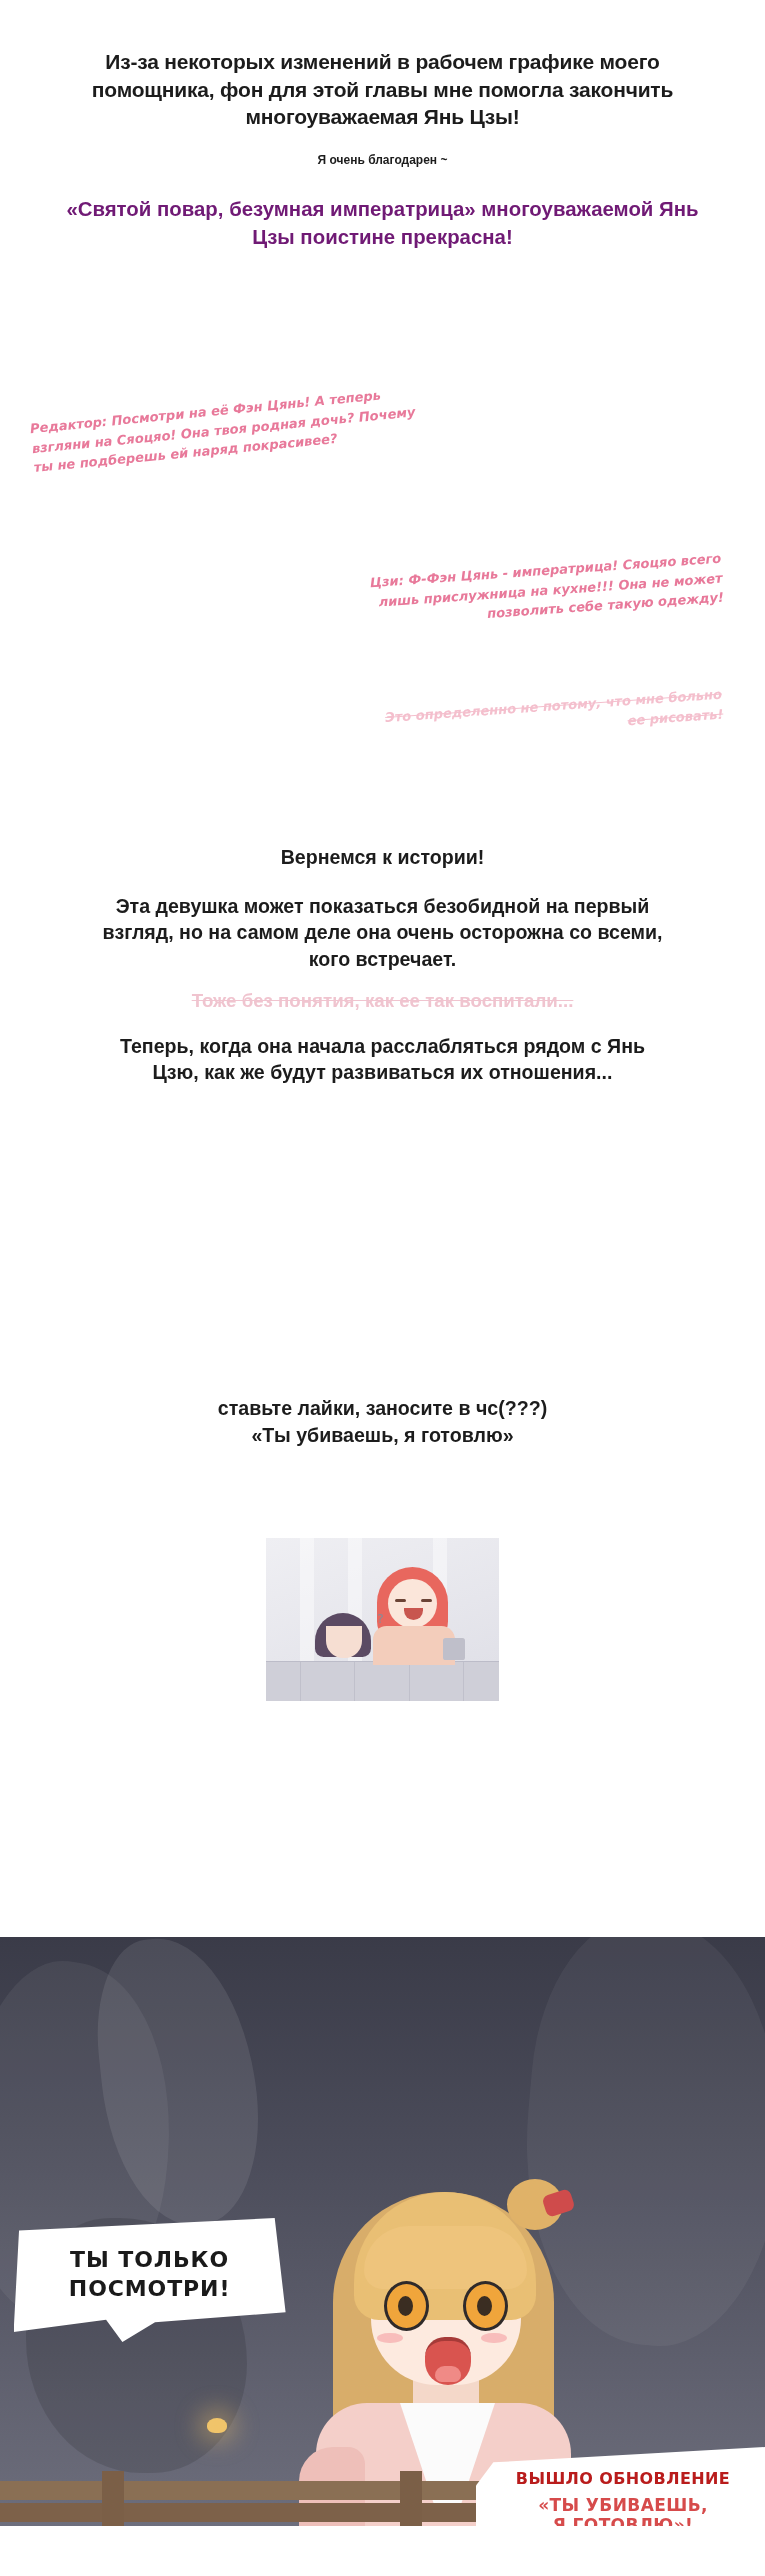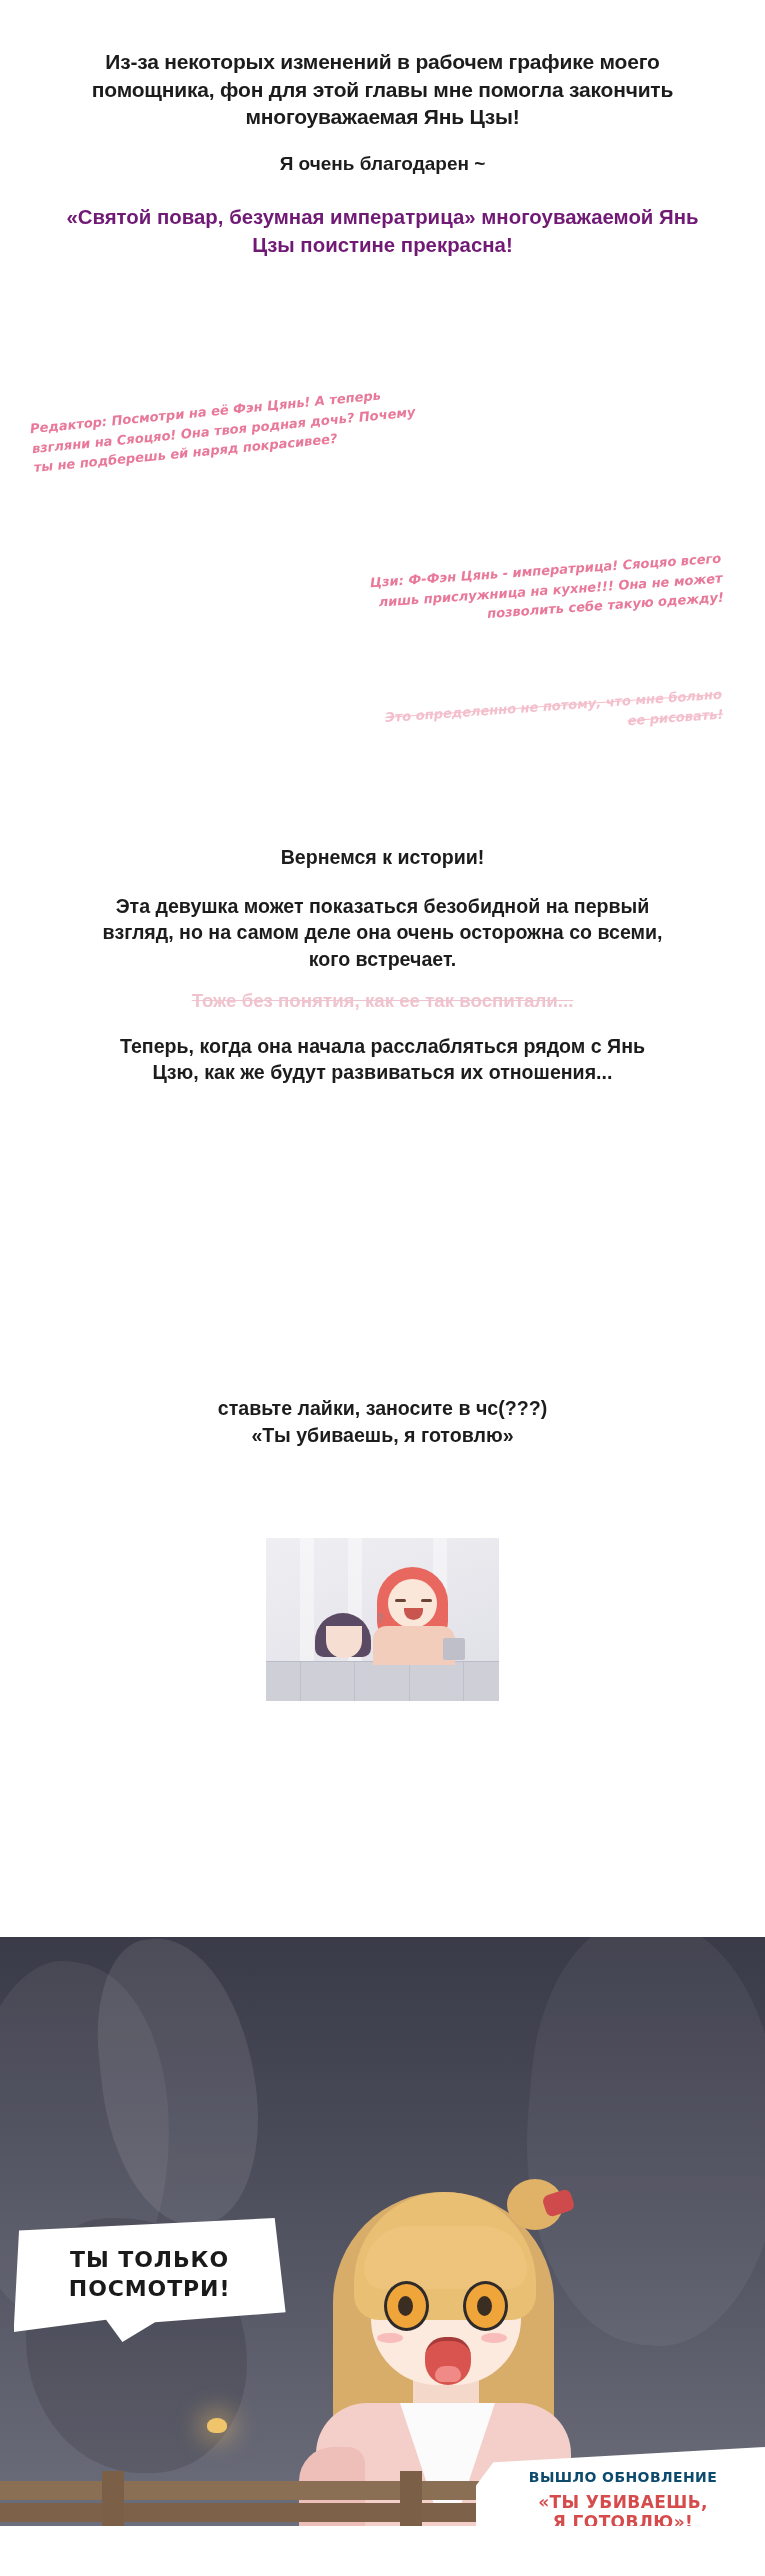--- a/index.html
+++ b/index.html
@@ -28,21 +28,21 @@
   .headline {
     font-weight: bold;
     font-size: 21px;
     line-height: 1.32;
     letter-spacing: -0.2px;
     color: #1c1c1c;
     margin: 0 51px;
   }
   .thanks {
     font-weight: bold;
-    font-size: 19px;
+    font-size: 12px;
     margin-top: 22px;
     color: #1c1c1c;
   }
   .praise {
     font-weight: bold;
     font-size: 20.4px;
     line-height: 1.34;
     margin: 29px 60px 0 60px;
     color: #701a75;
   }
@@ -299,21 +299,21 @@
     font-size: 22px; font-weight: 600; line-height: 1.3; text-align: center;
     letter-spacing: 0.9px; padding-bottom: 10.2px;
   }
   .bubble-2 {
     left: 476px; top: 510px; width: 289px; height: 128px;
     clip-path: polygon(6% 12%, 100% 0%, 100% 100%, 0% 100%, 0% 30%);
     padding: 22px 17px 0 22px;
     box-sizing: border-box;
     text-align: center;
   }
-  .bubble-2 .l1 { font-size: 14px; font-weight: 700; color: #0c4a6e; letter-spacing: 0.4px; }
+  .bubble-2 .l1 { font-size: 16px; font-weight: 700; color: #b91c1c; letter-spacing: 0.4px; }
   .bubble-2 .l2 { font-size: 17px; font-weight: 700; color: #d64b4b; margin-top: 6.8px; letter-spacing: 0.4px; }
   .bubble-2 .l3 { font-size: 17px; font-weight: 700; color: #d64b4b; letter-spacing: 0.4px; }
 </style>
 </head>
 <body>
 
 <div class="page">
 
   <div class="block-top">
     <div class="headline">Из-за некоторых изменений в рабочем графике моего помощника, фон для этой главы мне помогла закончить многоуважаемая Янь Цзы!</div>

